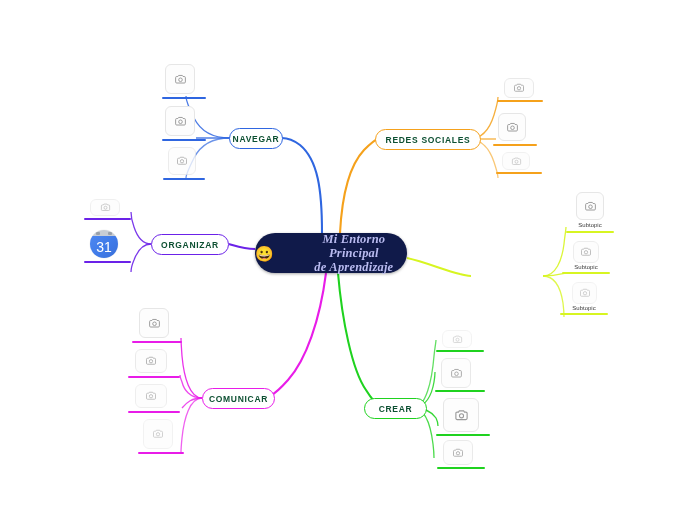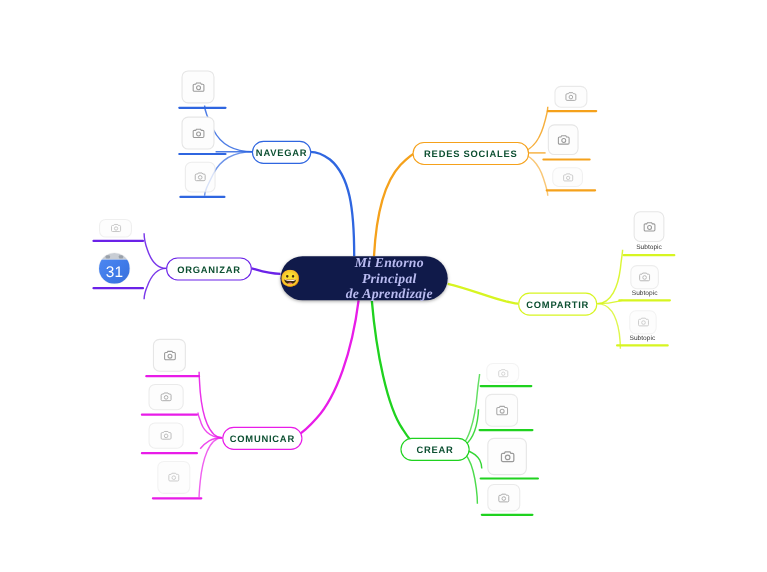--- a/index.html
+++ b/index.html
@@ -273,23 +273,20 @@
   <div class="cal-icon" style="left:90px; top:230px;border-radius:14px;">
     <div class="cal-top"></div>
     <div class="cal-tab" style="left:6px;"></div>
     <div class="cal-tab" style="right:6px;"></div>
     <div class="cal-body">
       <span class="cal-num">31</span>
     </div>
   </div>
   <div class="underline" style="left:84px; top:261px; width:47px; background:#6b22e8;"></div>
 
-  <div class="branch" style="left:471px; top:266px; width:72px; border-color:#d7f521;">
-    <span>COMPARTIR</span>
-  </div>
 
   <div class="imgcard" style="left:576px; top:192px; width:28px; height:28px;">
     <svg width="13" height="13" viewBox="0 0 24 24" fill="none" stroke="#9a9a9a" stroke-width="1.8">
       <path d="M3 8.5a2 2 0 0 1 2-2h2.2l1.3-2h6.9l1.3 2H19a2 2 0 0 1 2 2v8a2 2 0 0 1-2 2H5a2 2 0 0 1-2-2z"></path>
       <circle cx="12" cy="12.5" r="3.3"></circle>
     </svg>
   </div>
   <div class="subtopic-label" style="left:566px; top:222px; width:48px;">Subtopic</div>
   <div class="underline" style="left:566px; top:231px; width:48px; background:#d7f521;"></div>
 

